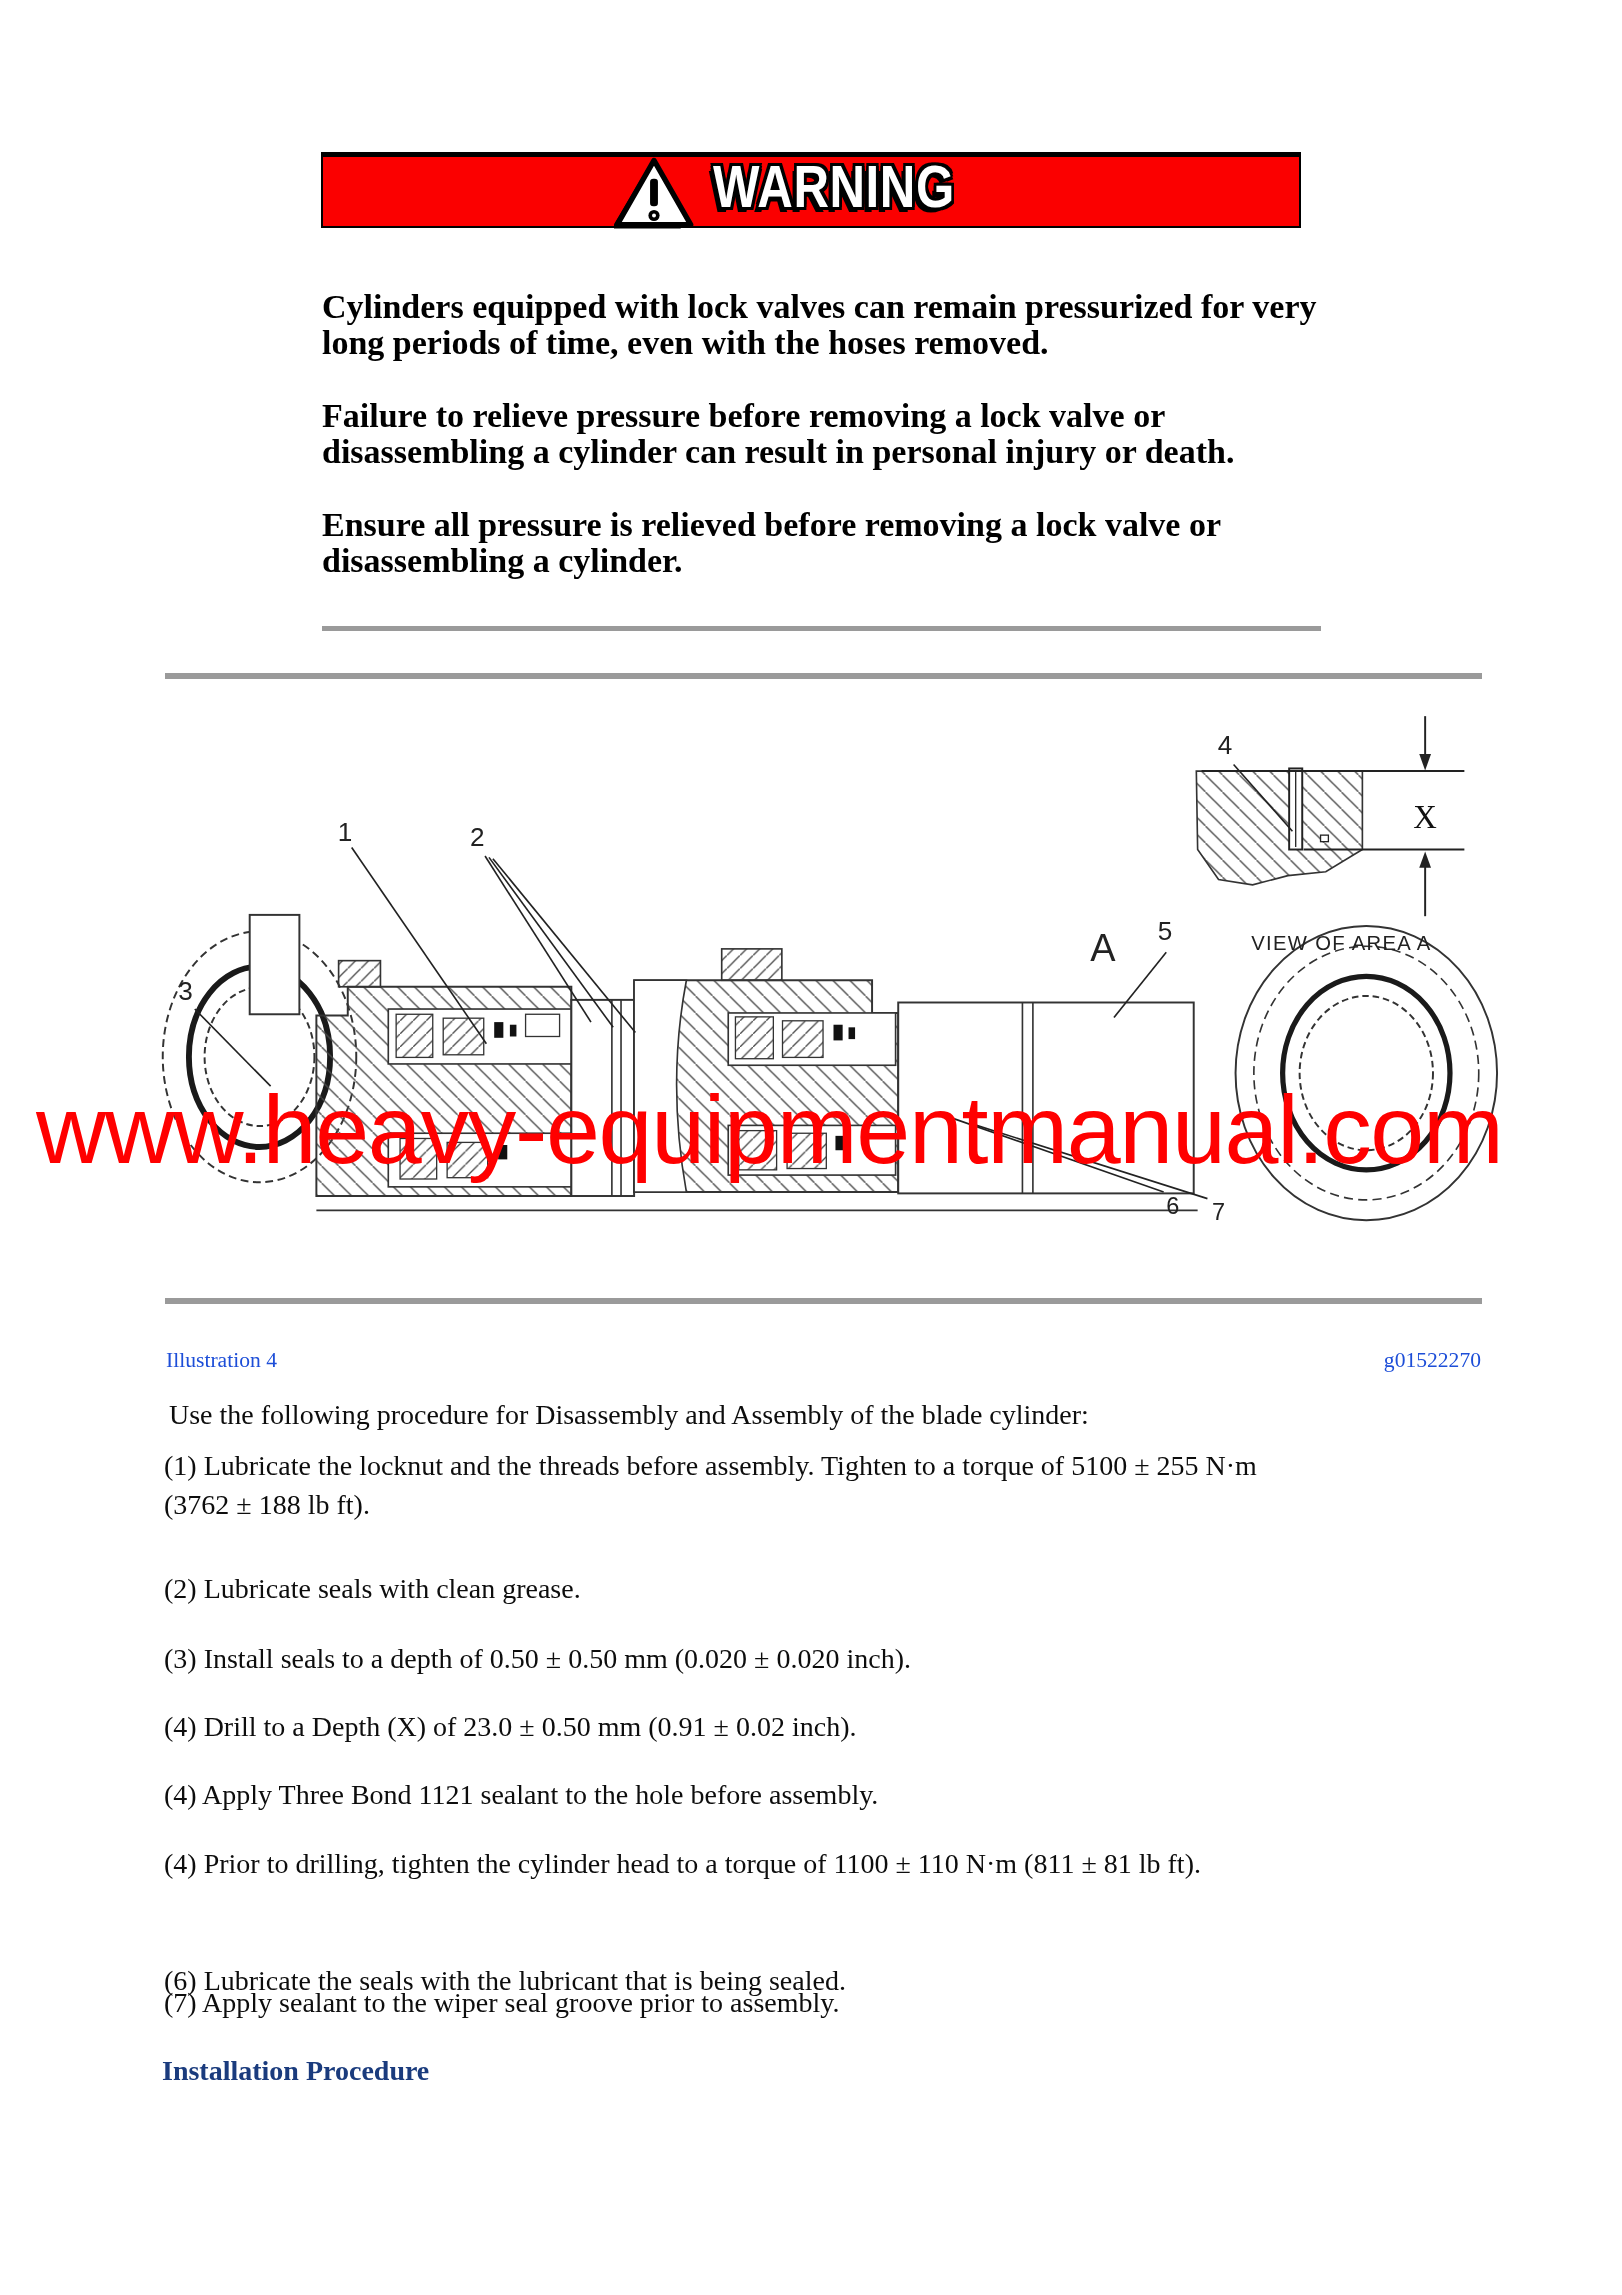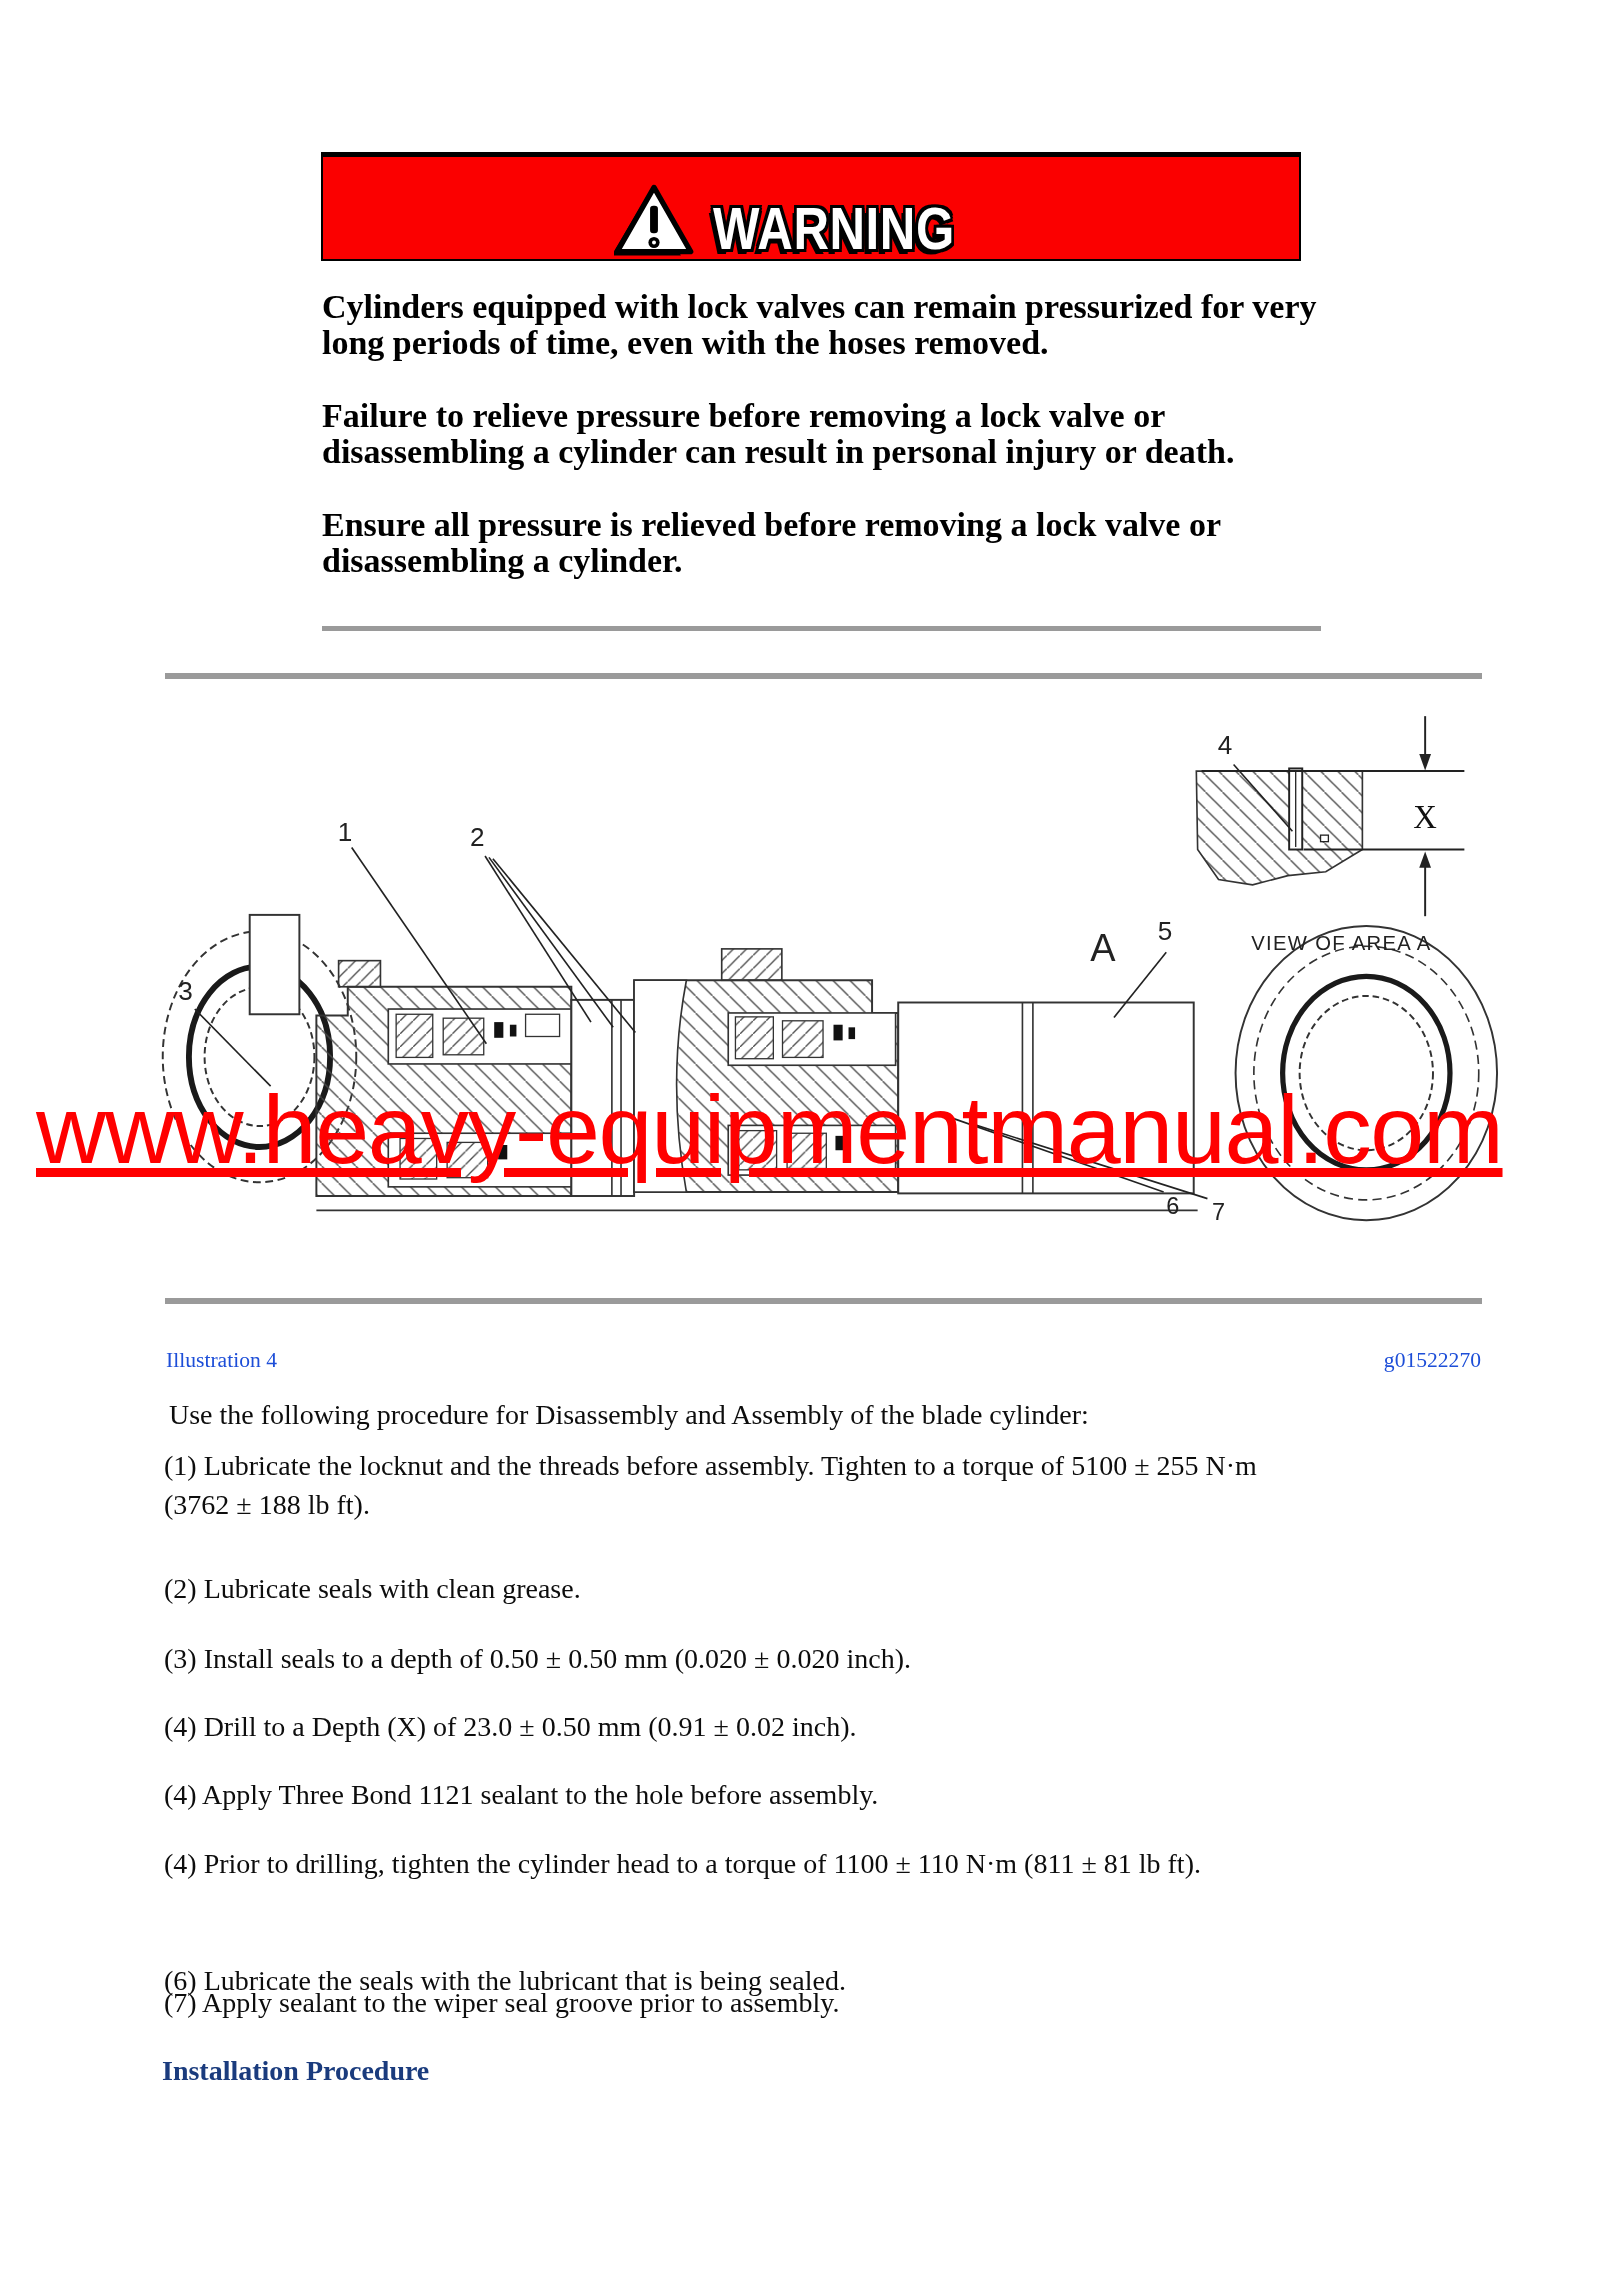--- a/index.html
+++ b/index.html
@@ -4,25 +4,25 @@
 <style>
   html,body{margin:0;padding:0;background:#e8e8e8;}
   #page{
     position:relative;width:1623px;height:2295px;background:#fff;
     font-family:"Liberation Serif",serif;color:#111;overflow:hidden;margin:0 auto;
   }
   .abs{position:absolute;}
 
   
   #warning-banner{
-    left:321px;top:152px;width:980px;height:109px;
+    left:321px;top:152px;width:980px;height:76px;
     background:var(--banner-red,#fb0000);
     border:2.6px solid #000;border-top-width:5.2px;
     box-sizing:border-box;
-    display:flex;align-items:flex-end;justify-content:center;gap:19.6px;
+    display:flex;align-items:flex-start;justify-content:center;gap:19.6px;
   }
   #warning-banner .wtext{
     font-family:"Liberation Sans",sans-serif;
     font-weight:bold;font-size:60px;line-height:60px;color:#fff;
     transform:scaleX(0.82);transform-origin:left center;
     letter-spacing:0.7px;white-space:nowrap;
     text-shadow:
       -3.3px 3.3px 0 #000, 3.3px 3.3px 0 #000, -3.3px -3.3px 0 #000, 3.3px -3.3px 0 #000,
       0 3.3px 0 #000, 3.3px 0 0 #000, -3.3px 0 0 #000, 0 -3.3px 0 #000,
       -5.2px 5.2px 0 #000;
@@ -39,21 +39,21 @@
   #rule-short{left:322px;top:626px;width:999px;height:5.2px;}
   #rule-top{left:165px;top:673px;width:1317px;height:5.9px;}
   #rule-bottom{left:165px;top:1298px;width:1317px;height:5.9px;}
 
   
   #drawing{left:151px;top:707px;width:1348px;height:523px;}
   #watermark{
     left:36px;top:1081px;width:1557px;z-index:5;
     font-family:"Liberation Sans",sans-serif;
     font-size:97px;line-height:98px;letter-spacing:-1.3px;
-    color:var(--watermark-red,#ff0000);white-space:nowrap;text-decoration:underline;
+    color:var(--watermark-red,#ff0000);white-space:nowrap;
   }
   #caption-row{
     left:166px;top:1348px;width:1315px;
     display:flex;justify-content:space-between;
     font-size:21.6px;color:#1d4ed8;
   }
 
   
   .bodytext{font-size:28px;line-height:39px;color:#0d0d0d;}
   #intro{left:148px;top:1395px;width:1381px;margin-left:21px;}

